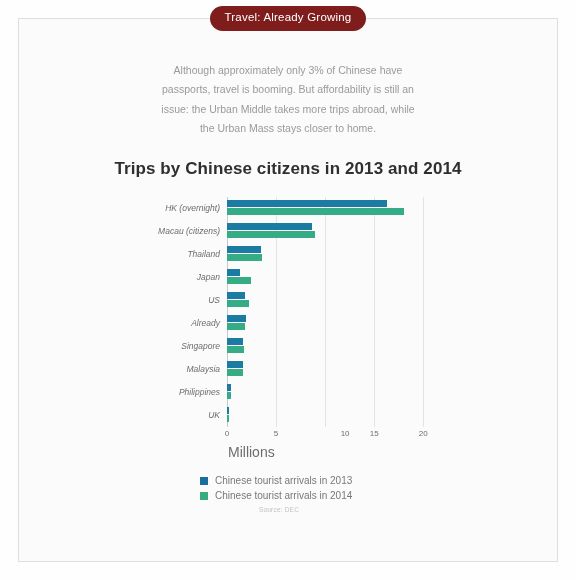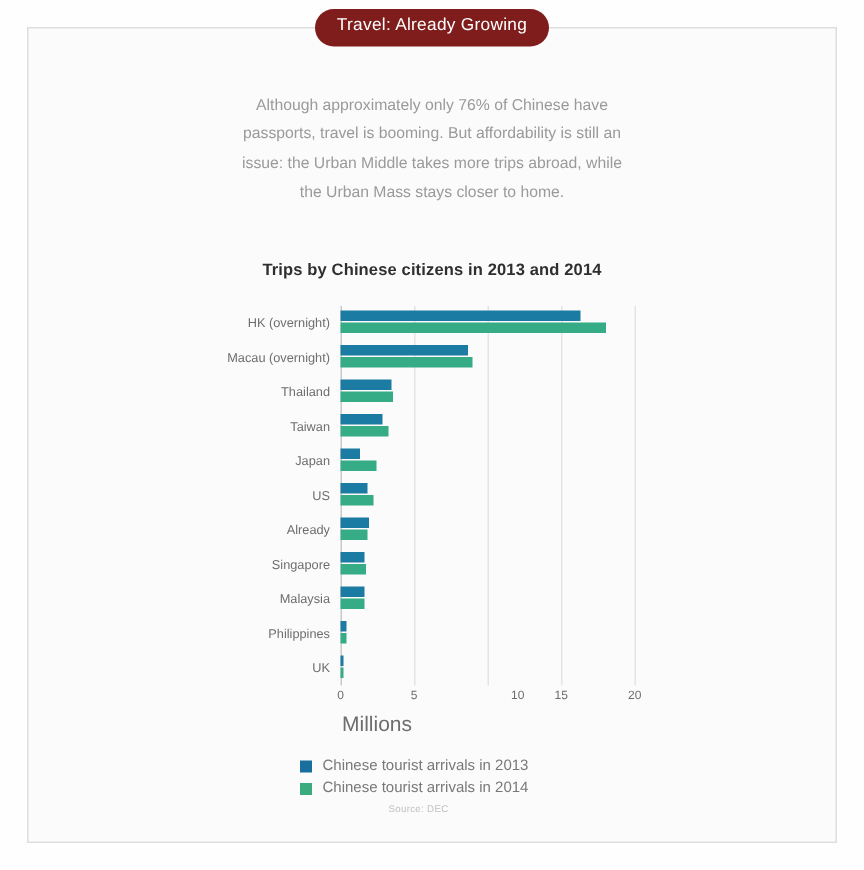--- a/index.html
+++ b/index.html
@@ -54,24 +54,24 @@
     width: 268px;
     margin: 42px auto 0 auto;
     text-align: center;
     color: #9a9a9a;
     font-size: 10.5px;
     line-height: 1.85;
   }
 
   
   .chart-title {
-    margin-top: 35px;
+    margin-top: 20px;
     text-align: center;
     color: #2f2f2f;
-    font-size: 11px;
+    font-size: 17px;
     font-weight: bold;
     letter-spacing: .1px;
   }
 
   .chart-area {
     position: relative;
     margin: 18px auto 0 auto;
     width: 290px;
   }
 
@@ -86,20 +86,21 @@
 
   .cat-label {
     width: 84px;
     flex: 0 0 84px;
     text-align: right;
     padding-right: 7px;
     font-size: 8.5px;
     color: #6d6d6d;
     line-height: 1;
     white-space: nowrap;
+    font-style: italic;
   }
 
   .bars {
     position: relative;
     flex: 1 1 auto;
     height: 100%;
   }
 
   .bar {
     position: absolute;
@@ -187,21 +188,21 @@
 </head>
 <body>
 
 <div id="page">
   <div class="frame">
 
     <div class="badge-wrap">
       <div class="badge">Travel: Already Growing</div>
     </div>
 
-    <p class="intro">Although approximately only 76% of Chinese have passports, travel is booming. But affordability is still an issue: the Urban Middle takes more trips abroad, while the Urban Mass stays closer to home.</p>
+    <p class="intro">Although approximately only 3% of Chinese have passports, travel is booming. But affordability is still an issue: the Urban Middle takes more trips abroad, while the Urban Mass stays closer to home.</p>
 
     <div class="chart-title">Trips by Chinese citizens in 2013 and 2014</div>
 
     <div class="chart-area">
       <div class="rows">
         <div class="grid">
             <div class="gridline zero" style="left: 0%;"></div>
             <div class="gridline" style="left: 23.8095%;"></div>
             <div class="gridline" style="left: 47.619%;"></div>
             <div class="gridline" style="left: 71.4286%;"></div>
@@ -209,38 +210,31 @@
           </div>
         <div id="rows-host">
             <div class="row">
               <div class="cat-label">HK (overnight)</div>
               <div class="bars">
                 <div class="bar y2013" style="width: 77.619%;"></div>
                 <div class="bar y2014" style="width: 85.7143%;"></div>
               </div>
             </div>
             <div class="row">
-              <div class="cat-label">Macau (overnight)</div>
+              <div class="cat-label">Macau (citizens)</div>
               <div class="bars">
                 <div class="bar y2013" style="width: 41.4286%;"></div>
                 <div class="bar y2014" style="width: 42.8571%;"></div>
               </div>
             </div>
             <div class="row">
               <div class="cat-label">Thailand</div>
               <div class="bars">
                 <div class="bar y2013" style="width: 16.6667%;"></div>
                 <div class="bar y2014" style="width: 17.1429%;"></div>
-              </div>
-            </div>
-            <div class="row">
-              <div class="cat-label">Taiwan</div>
-              <div class="bars">
-                <div class="bar y2013" style="width: 13.8095%;"></div>
-                <div class="bar y2014" style="width: 15.7143%;"></div>
               </div>
             </div>
             <div class="row">
               <div class="cat-label">Japan</div>
               <div class="bars">
                 <div class="bar y2013" style="width: 6.19048%;"></div>
                 <div class="bar y2014" style="width: 11.4286%;"></div>
               </div>
             </div>
             <div class="row">

